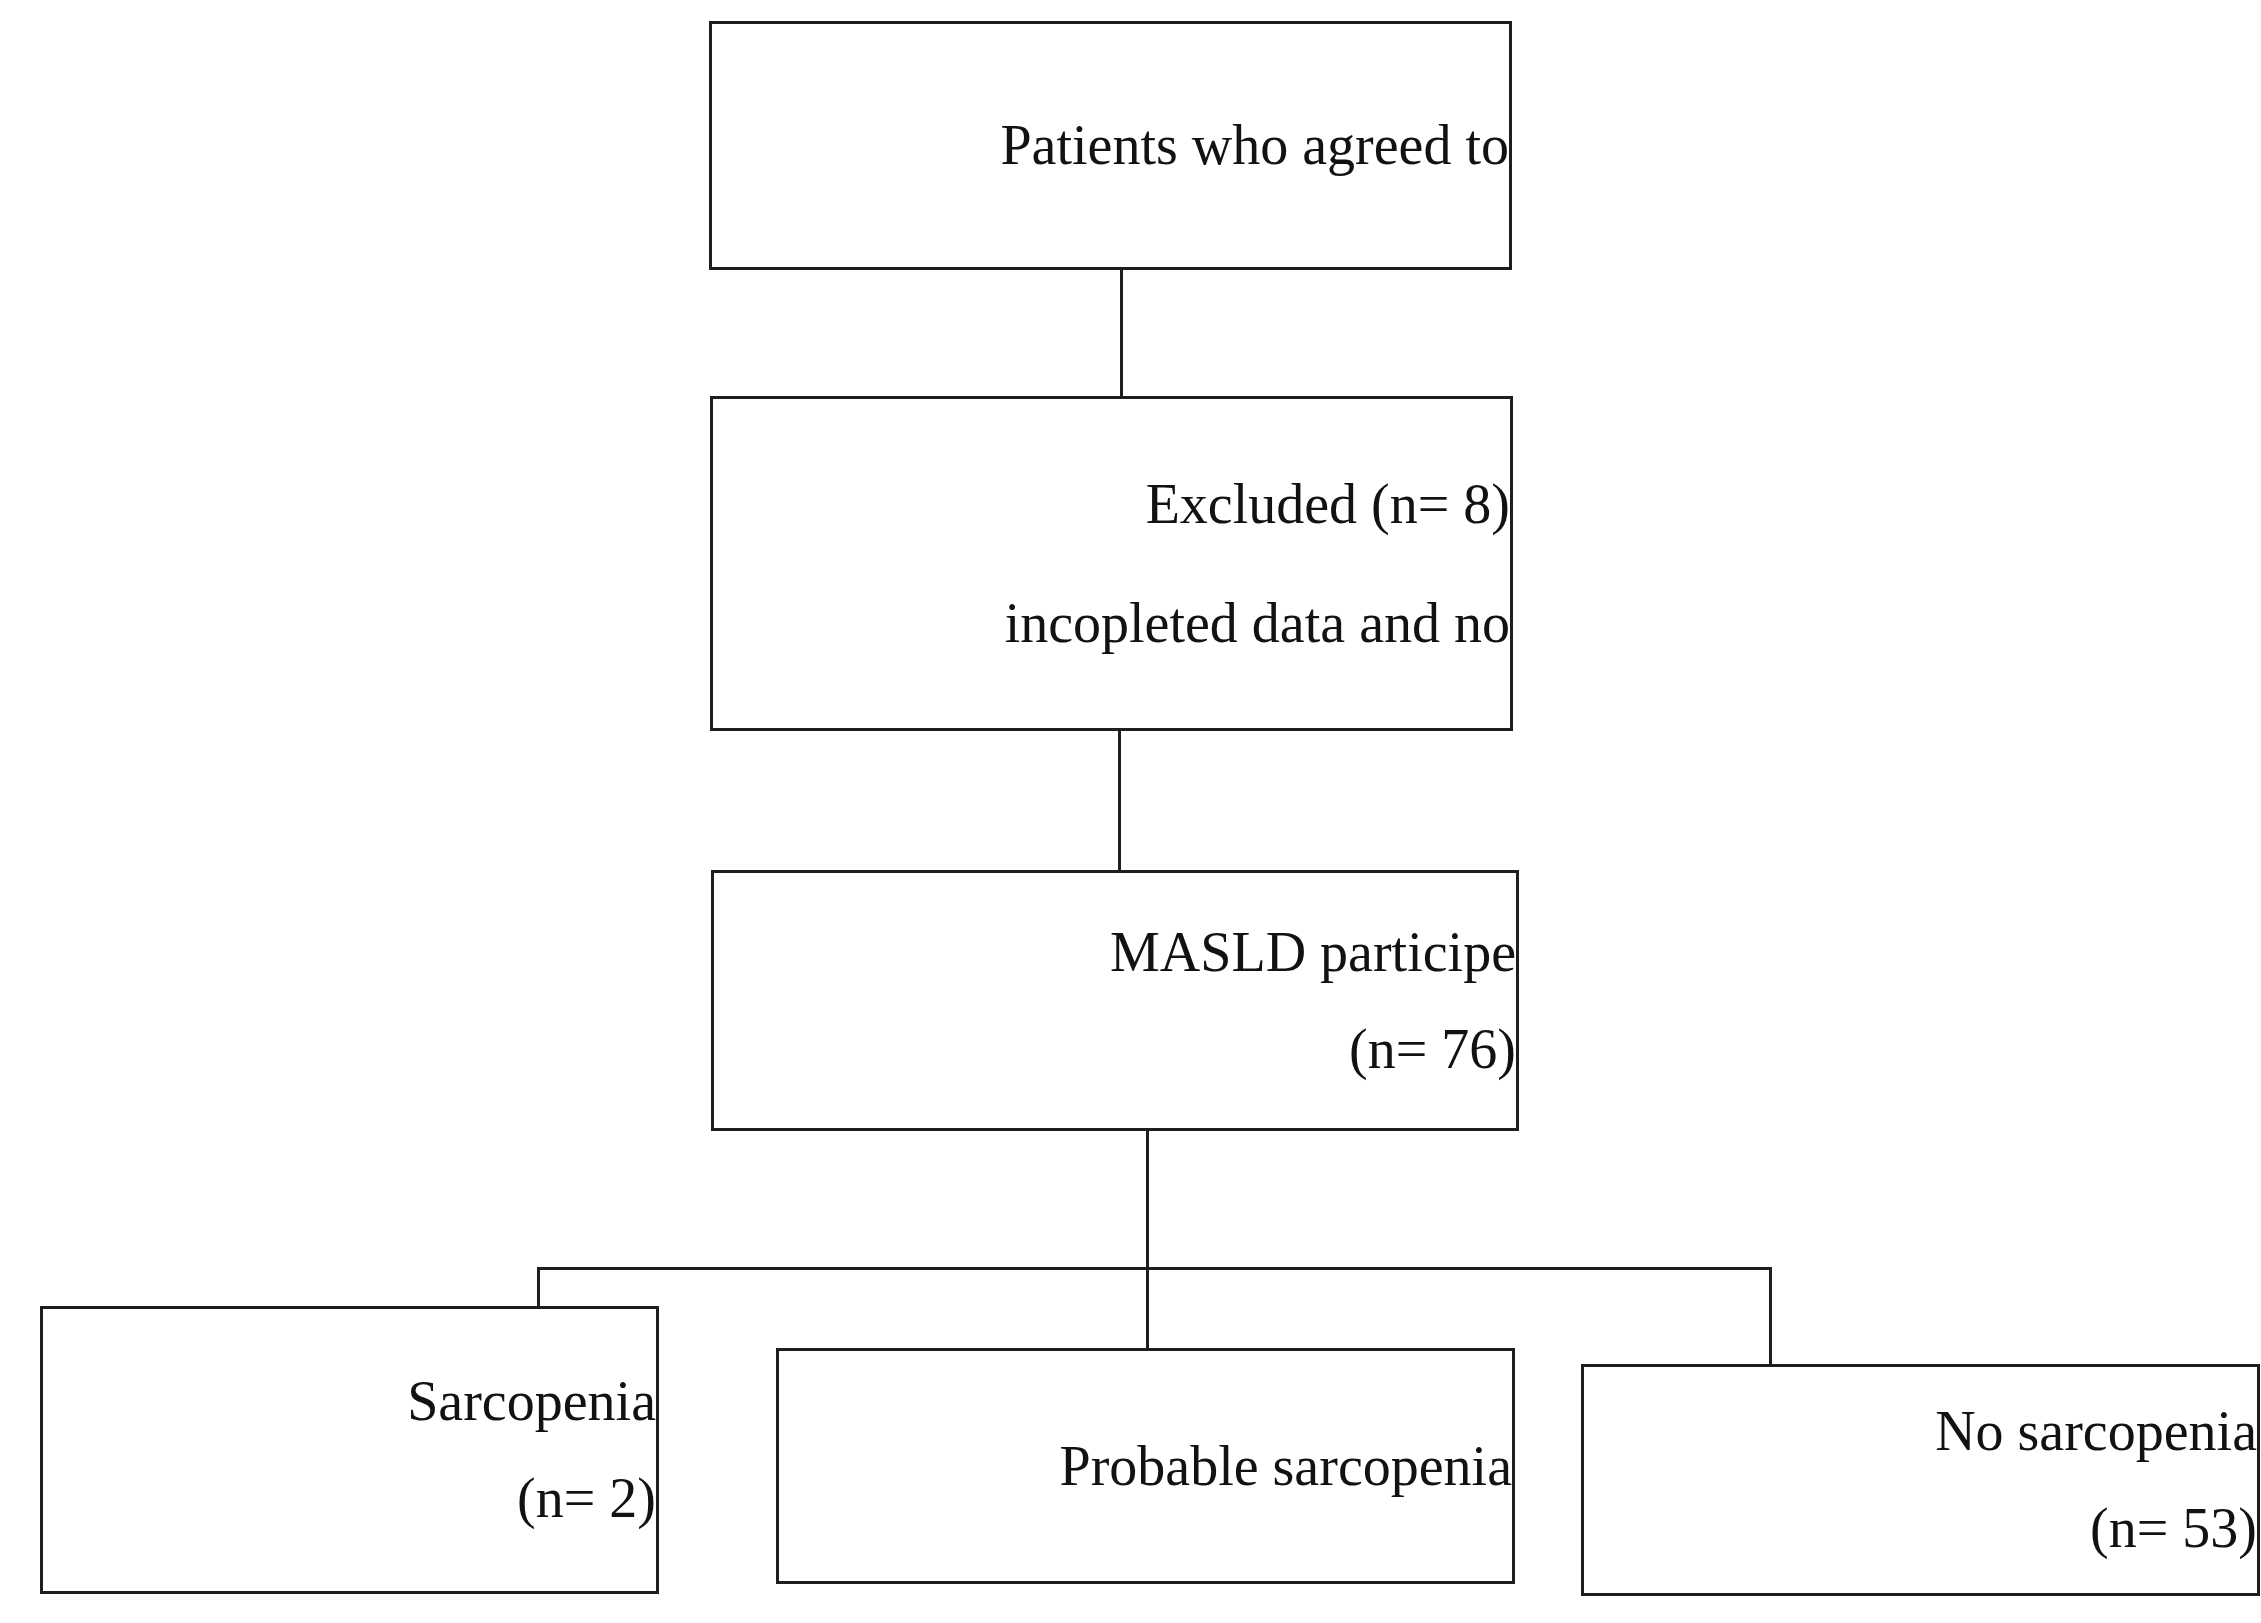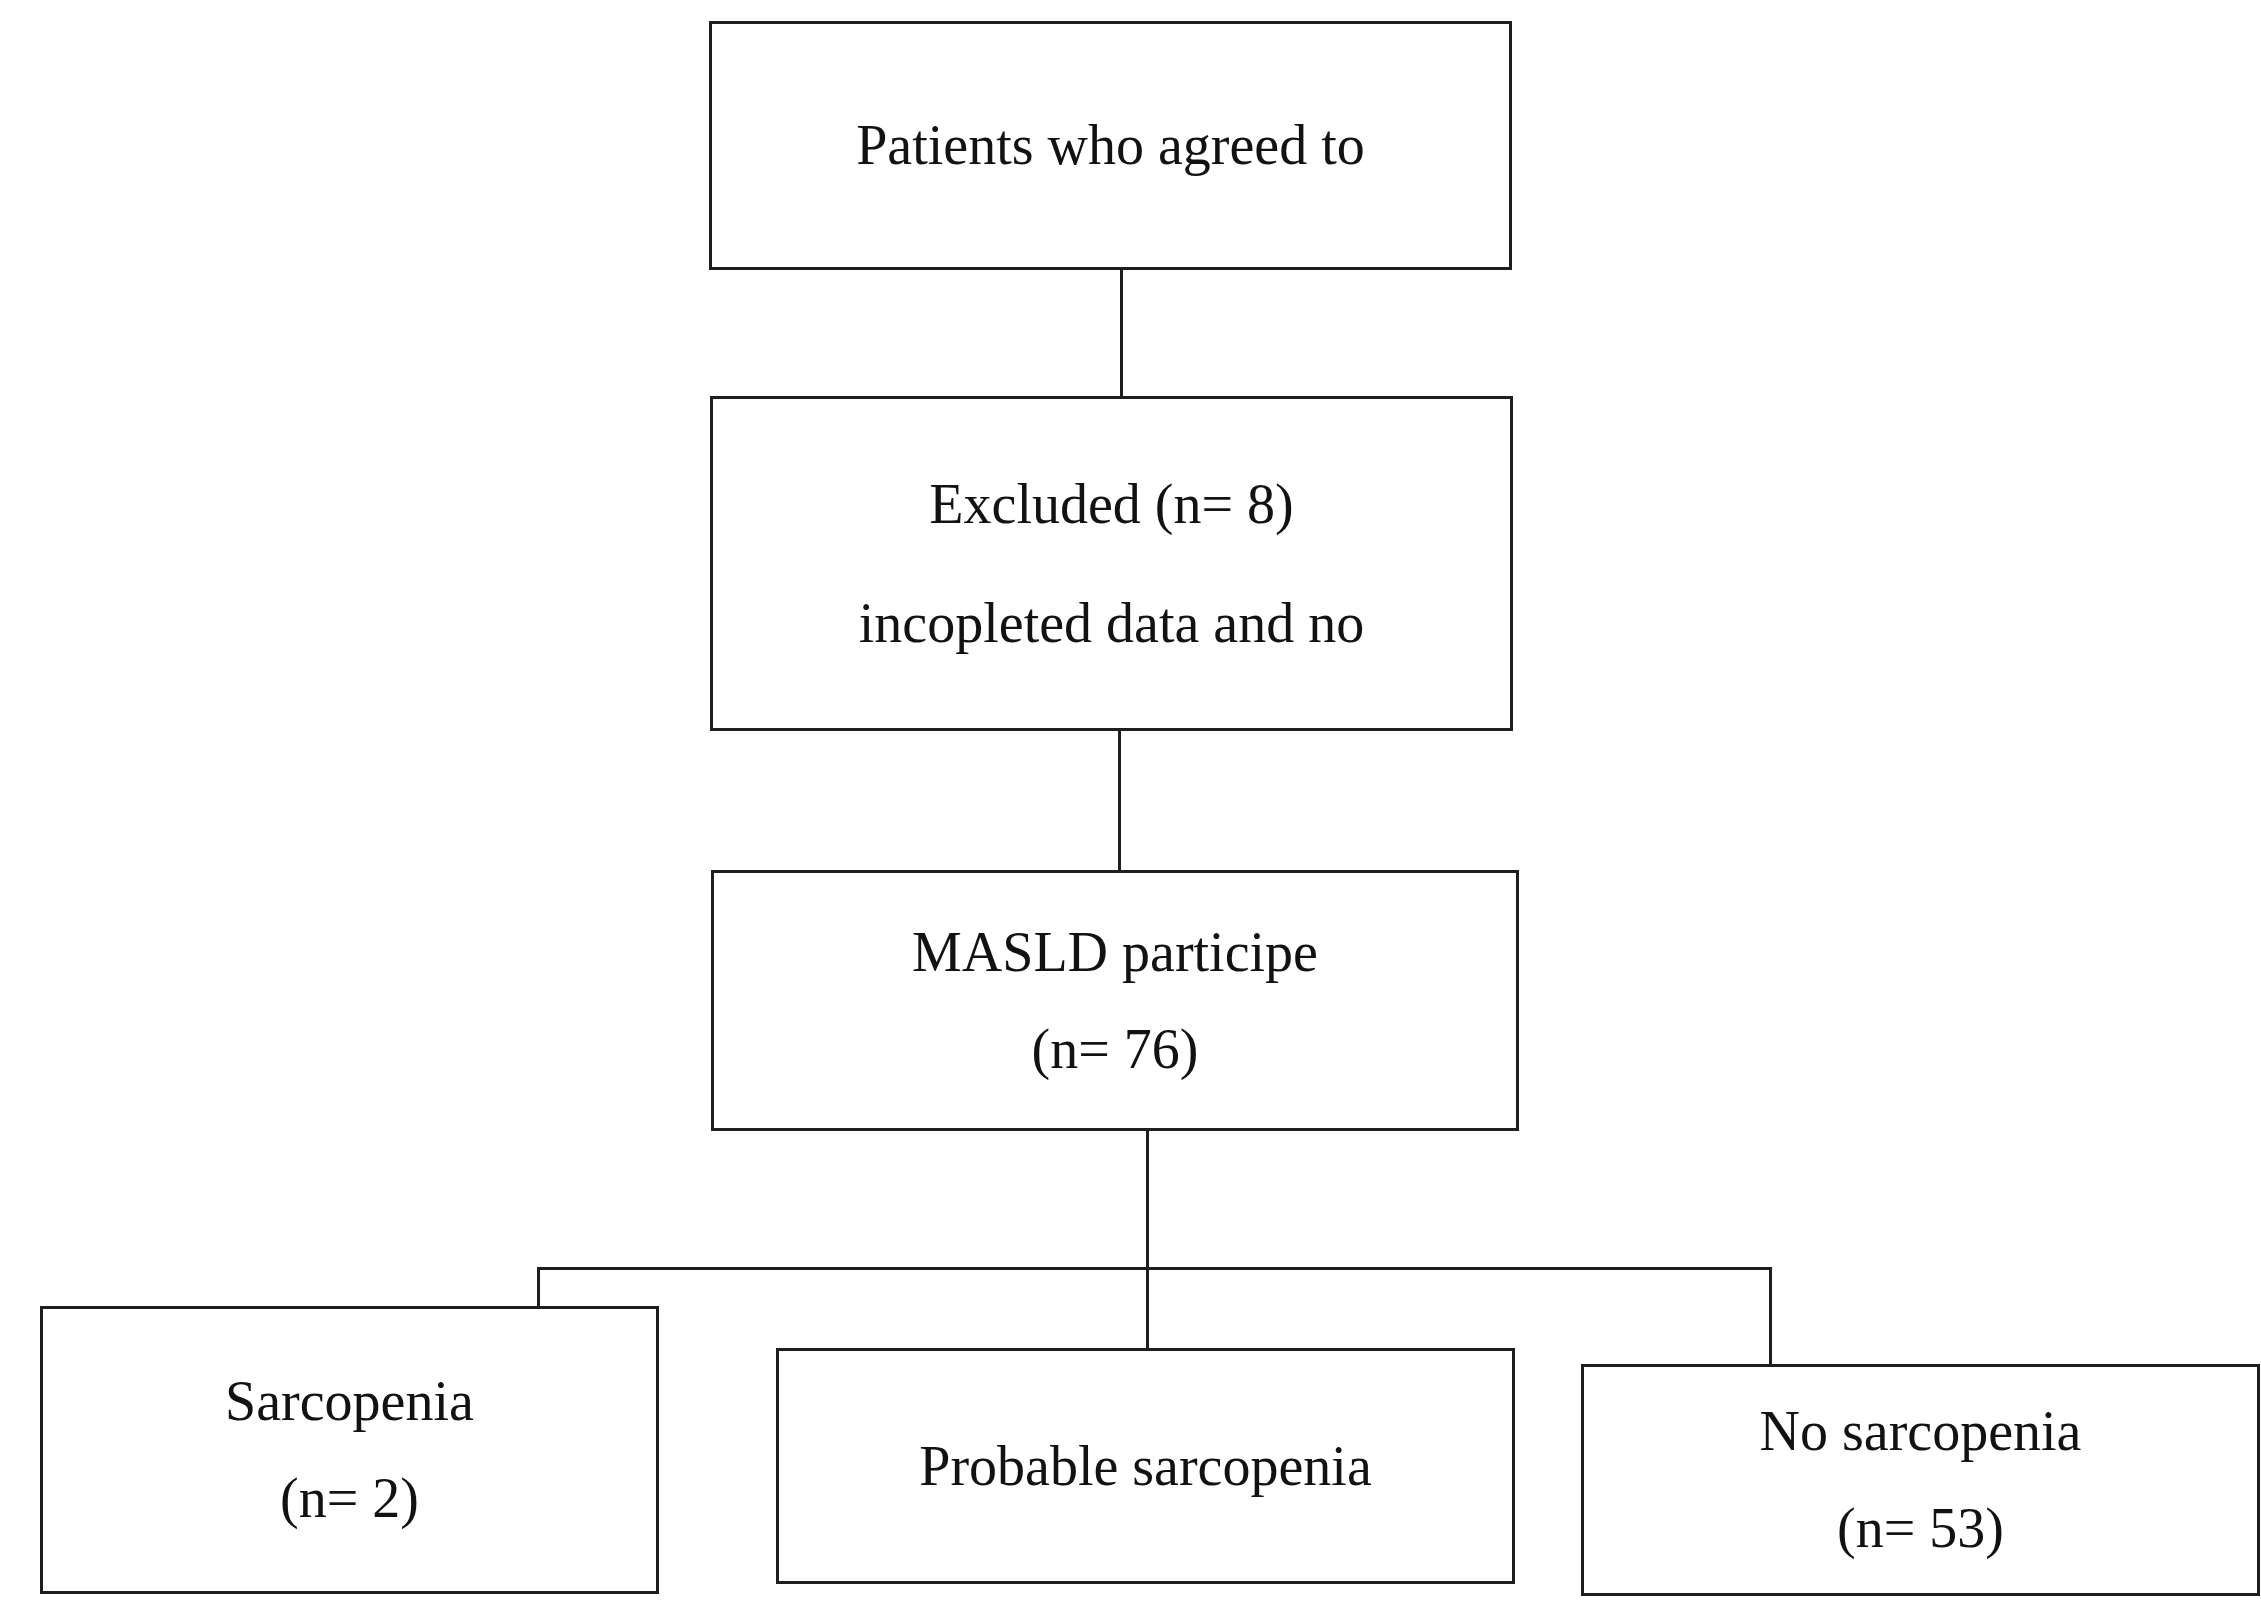--- a/index.html
+++ b/index.html
@@ -16,21 +16,21 @@
     color: #121212;
     overflow: hidden;
   }
   .node {
     position: absolute;
     box-sizing: border-box;
     border: 3.3px solid #1e1e1e;
     background: #ffffff;
     display: flex;
     flex-direction: column;
-    align-items: center;
+    align-items: flex-end;
     justify-content: center;
     text-align: center;
     font-size: 56px;
     line-height: 97px;
   }
   .line {
     display: block;
     white-space: pre;
   }
   .connector {

